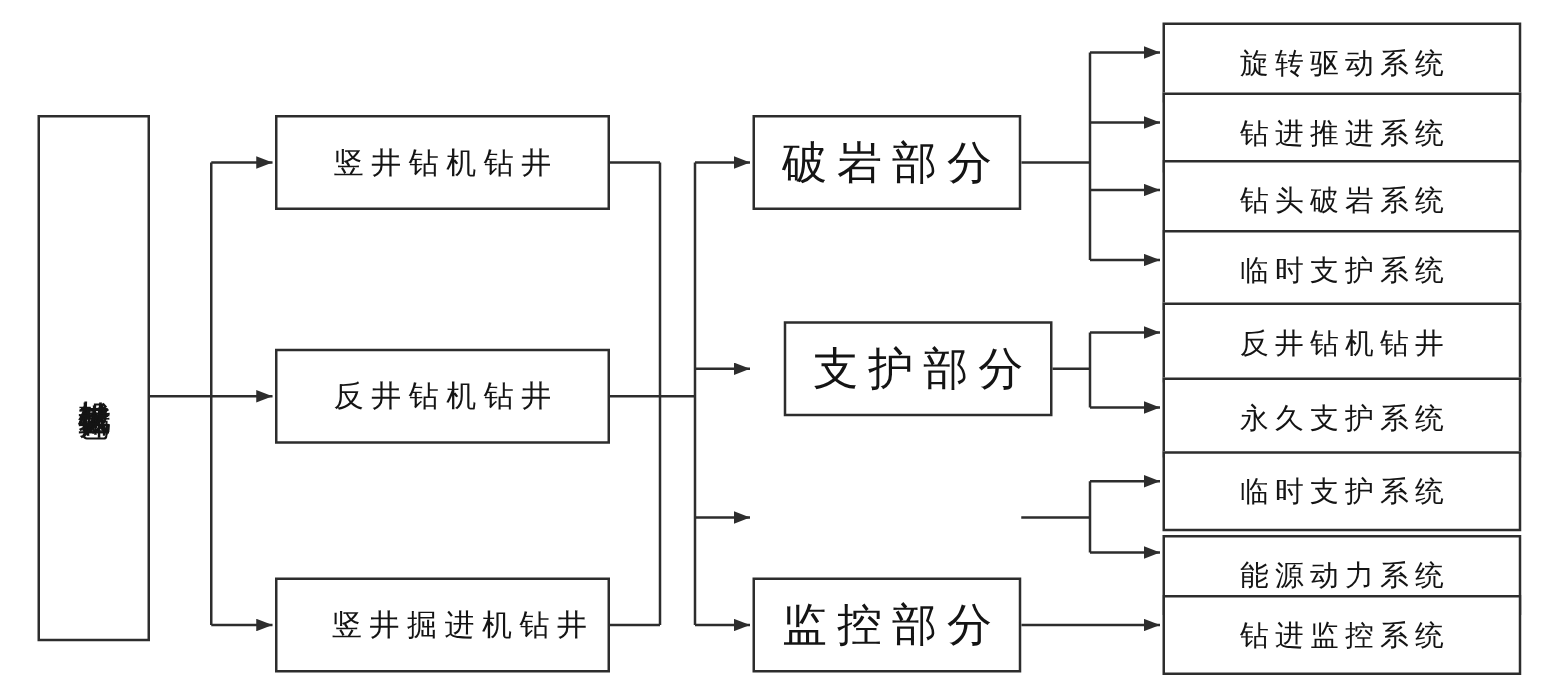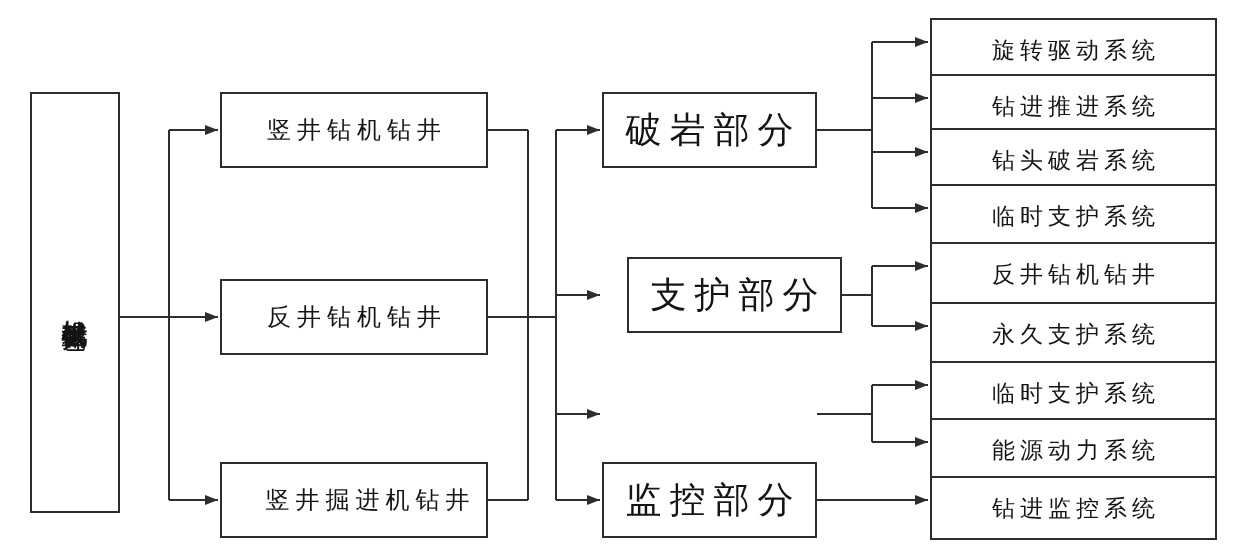--- a/index.html
+++ b/index.html
@@ -56,21 +56,21 @@
   .c3 { top: 376px; }
   .c4 { top: 462px; }
   .lvl4 { left: 930px; width: 287px; height: 64px; font-size: 23px; letter-spacing: 5px; padding-left: 5px; }
   .d1 { top: 18px; }
   .d2 { top: 74px; }
   .d3 { top: 128px; }
   .d4 { top: 184px; }
   .d5 { top: 242px; }
   .d6 { top: 302px; }
   .d7 { top: 361px; }
-  .d8 { top: 418px; }
+  .d8 { top: 428px; }
   .d9 { top: 476px; }
 </style>
 </head>
 <body>
 
 <div class="canvas">
 
   <svg class="connectors" viewBox="0 0 1241 557" xmlns="http://www.w3.org/2000/svg" aria-hidden="true">
     <defs>
       <marker id="arrow" markerUnits="userSpaceOnUse" markerWidth="14" markerHeight="10" refX="13" refY="5" orient="auto">

